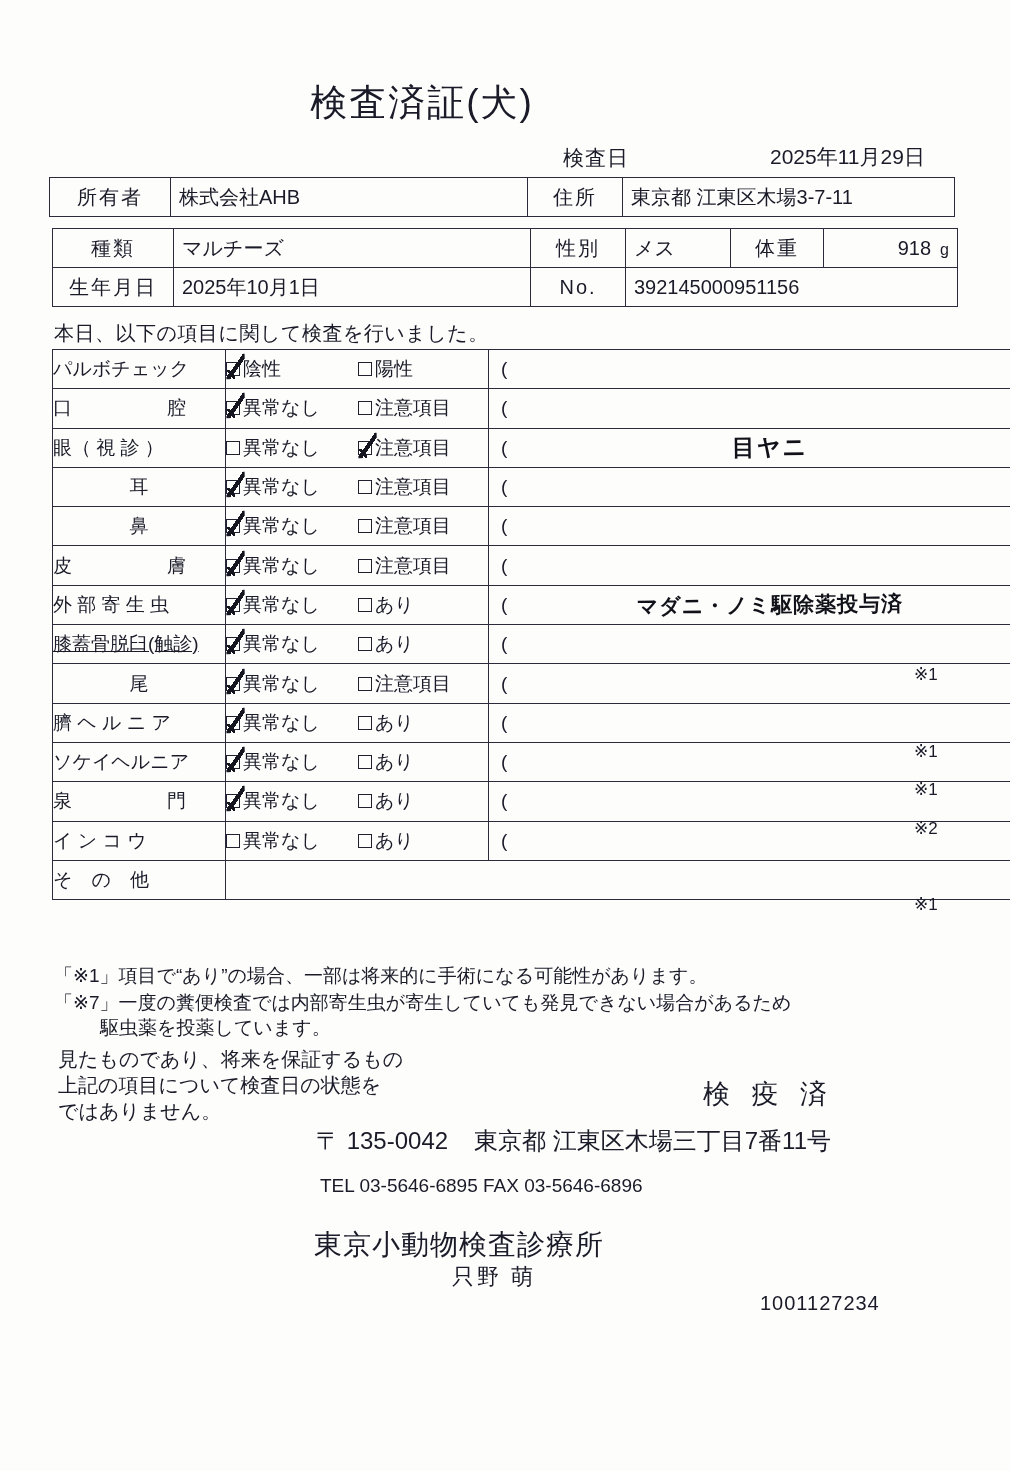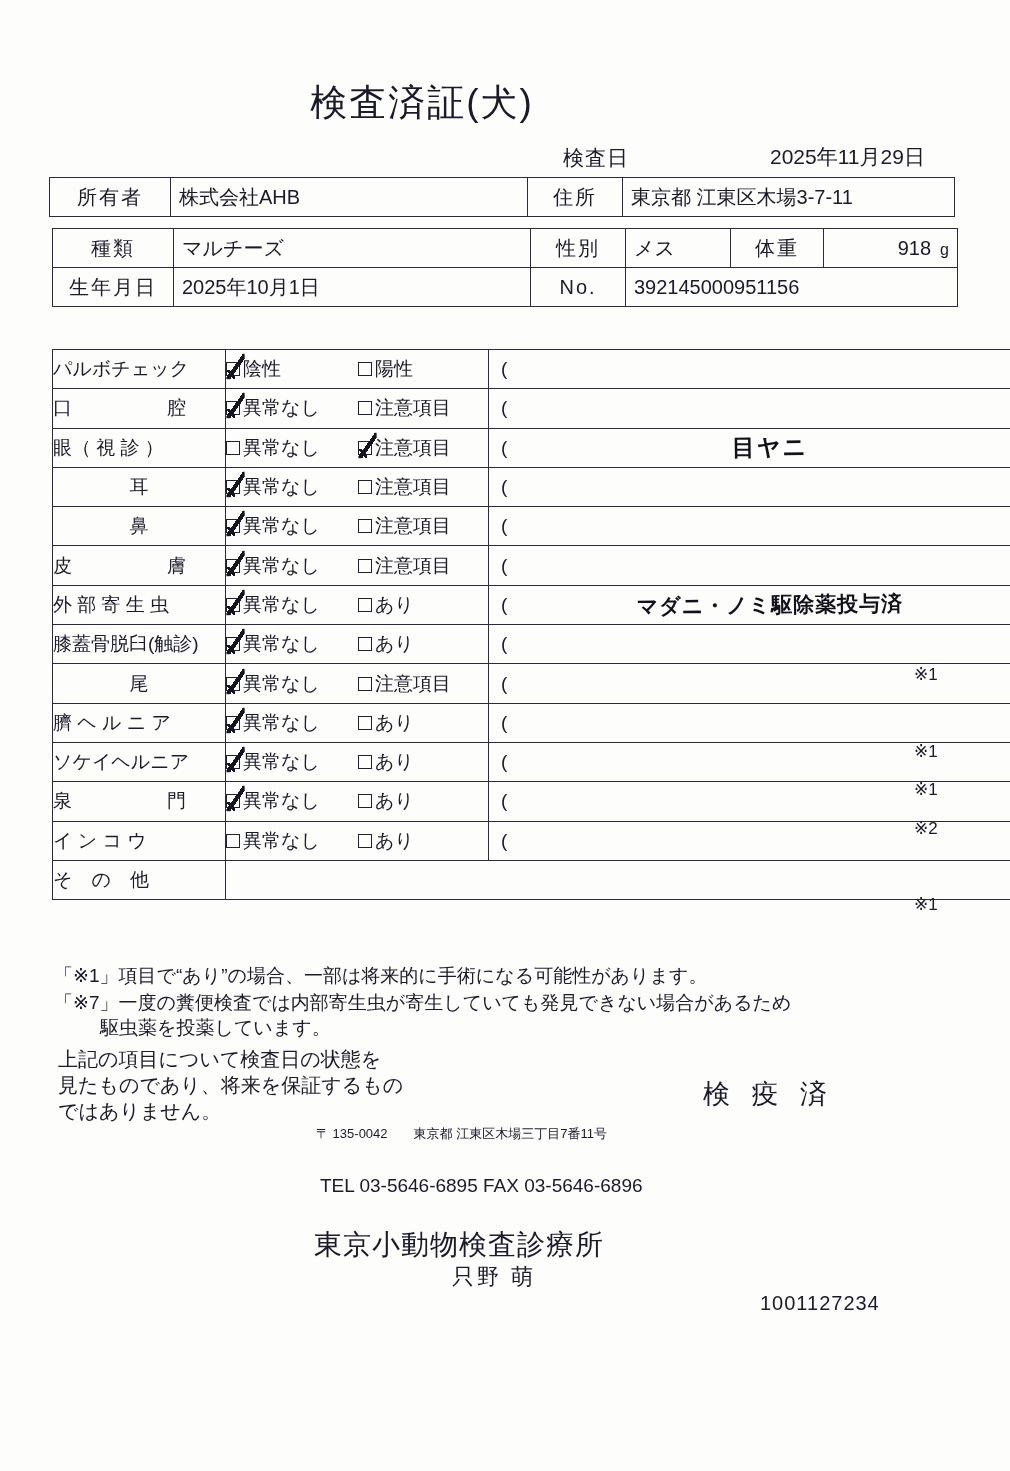--- a/index.html
+++ b/index.html
@@ -103,21 +103,21 @@
     padding: 0 6px;
     white-space: nowrap;
     overflow: hidden;
   }
   .item-spread {
     display: flex;
     justify-content: space-between;
     width: 100%;
   }
   .item-spread.center { justify-content: center; }
-  .item-spread.tight  { justify-content: flex-start; letter-spacing: 0px; }
+  .item-spread.tight  { justify-content: flex-start; letter-spacing: 0px; text-decoration: underline; }
 
   td.c-opts { padding-left: 6px; }
   .opts-wrap {
     display: flex;
     align-items: center;
     position: relative;
   }
   .opt {
     display: inline-flex;
     align-items: center;
@@ -219,21 +219,21 @@
     top: 1076px;
     font-size: 27px;
     letter-spacing: 7px;
     font-weight: 500;
   }
 
   .clinic-addr {
     position: absolute;
     left: 316px;
     top: 1125px;
-    font-size: 13px;
+    font-size: 24px;
     letter-spacing: 0px;
   }
   .clinic-addr .zip { margin-right: 26px; }
   .clinic-tel {
     position: absolute;
     left: 320px;
     top: 1175px;
     font-size: 19px;
     font-family: "Liberation Sans", sans-serif;
     letter-spacing: 0px;
@@ -292,20 +292,21 @@
     </tr>
     <tr>
       <td class="lbl">生年月日</td>
       <td class="val">2025年10月1日</td>
       <td class="lbl">No.</td>
       <td class="val" colspan="3">392145000951156</td>
     </tr>
   </tbody>
     </table>
 
+  <div class="intro">本日、以下の項目に関して検査を行いました。</div>
 
   <table id="check-table">
     <tbody id="check-body">
         <tr>
           <td class="c-item">
             <div class="item-spread">パルボチェック</div>
           </td>
           <td class="c-opts" style="width: 262px;">
             <div class="opts-wrap">
               <span class="opt opt1">
@@ -618,22 +619,22 @@
       <div class="mark" style="top: 779.3px;">※1</div>
       <div class="mark" style="top: 817.6px;">※2</div>
       <div class="mark" style="top: 894.2px;">※1</div>
     </div>
 
   <div class="fn" id="fn1">「※1」項目で“あり”の場合、一部は将来的に手術になる可能性があります。</div>
   <div class="fn" id="fn2">「※7」一度の糞便検査では内部寄生虫が寄生していても発見できない場合があるため</div>
   <div class="fn" id="fn2b">駆虫薬を投薬しています。</div>
 
   <div class="disclaimer">
+    <div>見たものであり、将来を保証するもの</div>
     <div>上記の項目について検査日の状態を</div>
-    <div>見たものであり、将来を保証するもの</div>
     <div>ではありません。</div>
   </div>
 
   <div class="stamp">検 疫 済</div>
 
   <div class="clinic-addr">
     <span class="zip">〒 135-0042</span><span>東京都 江東区木場三丁目7番11号</span>
   </div>
   <div class="clinic-tel">TEL 03-5646-6895  FAX 03-5646-6896</div>
   <div class="clinic-name">東京小動物検査診療所</div>

